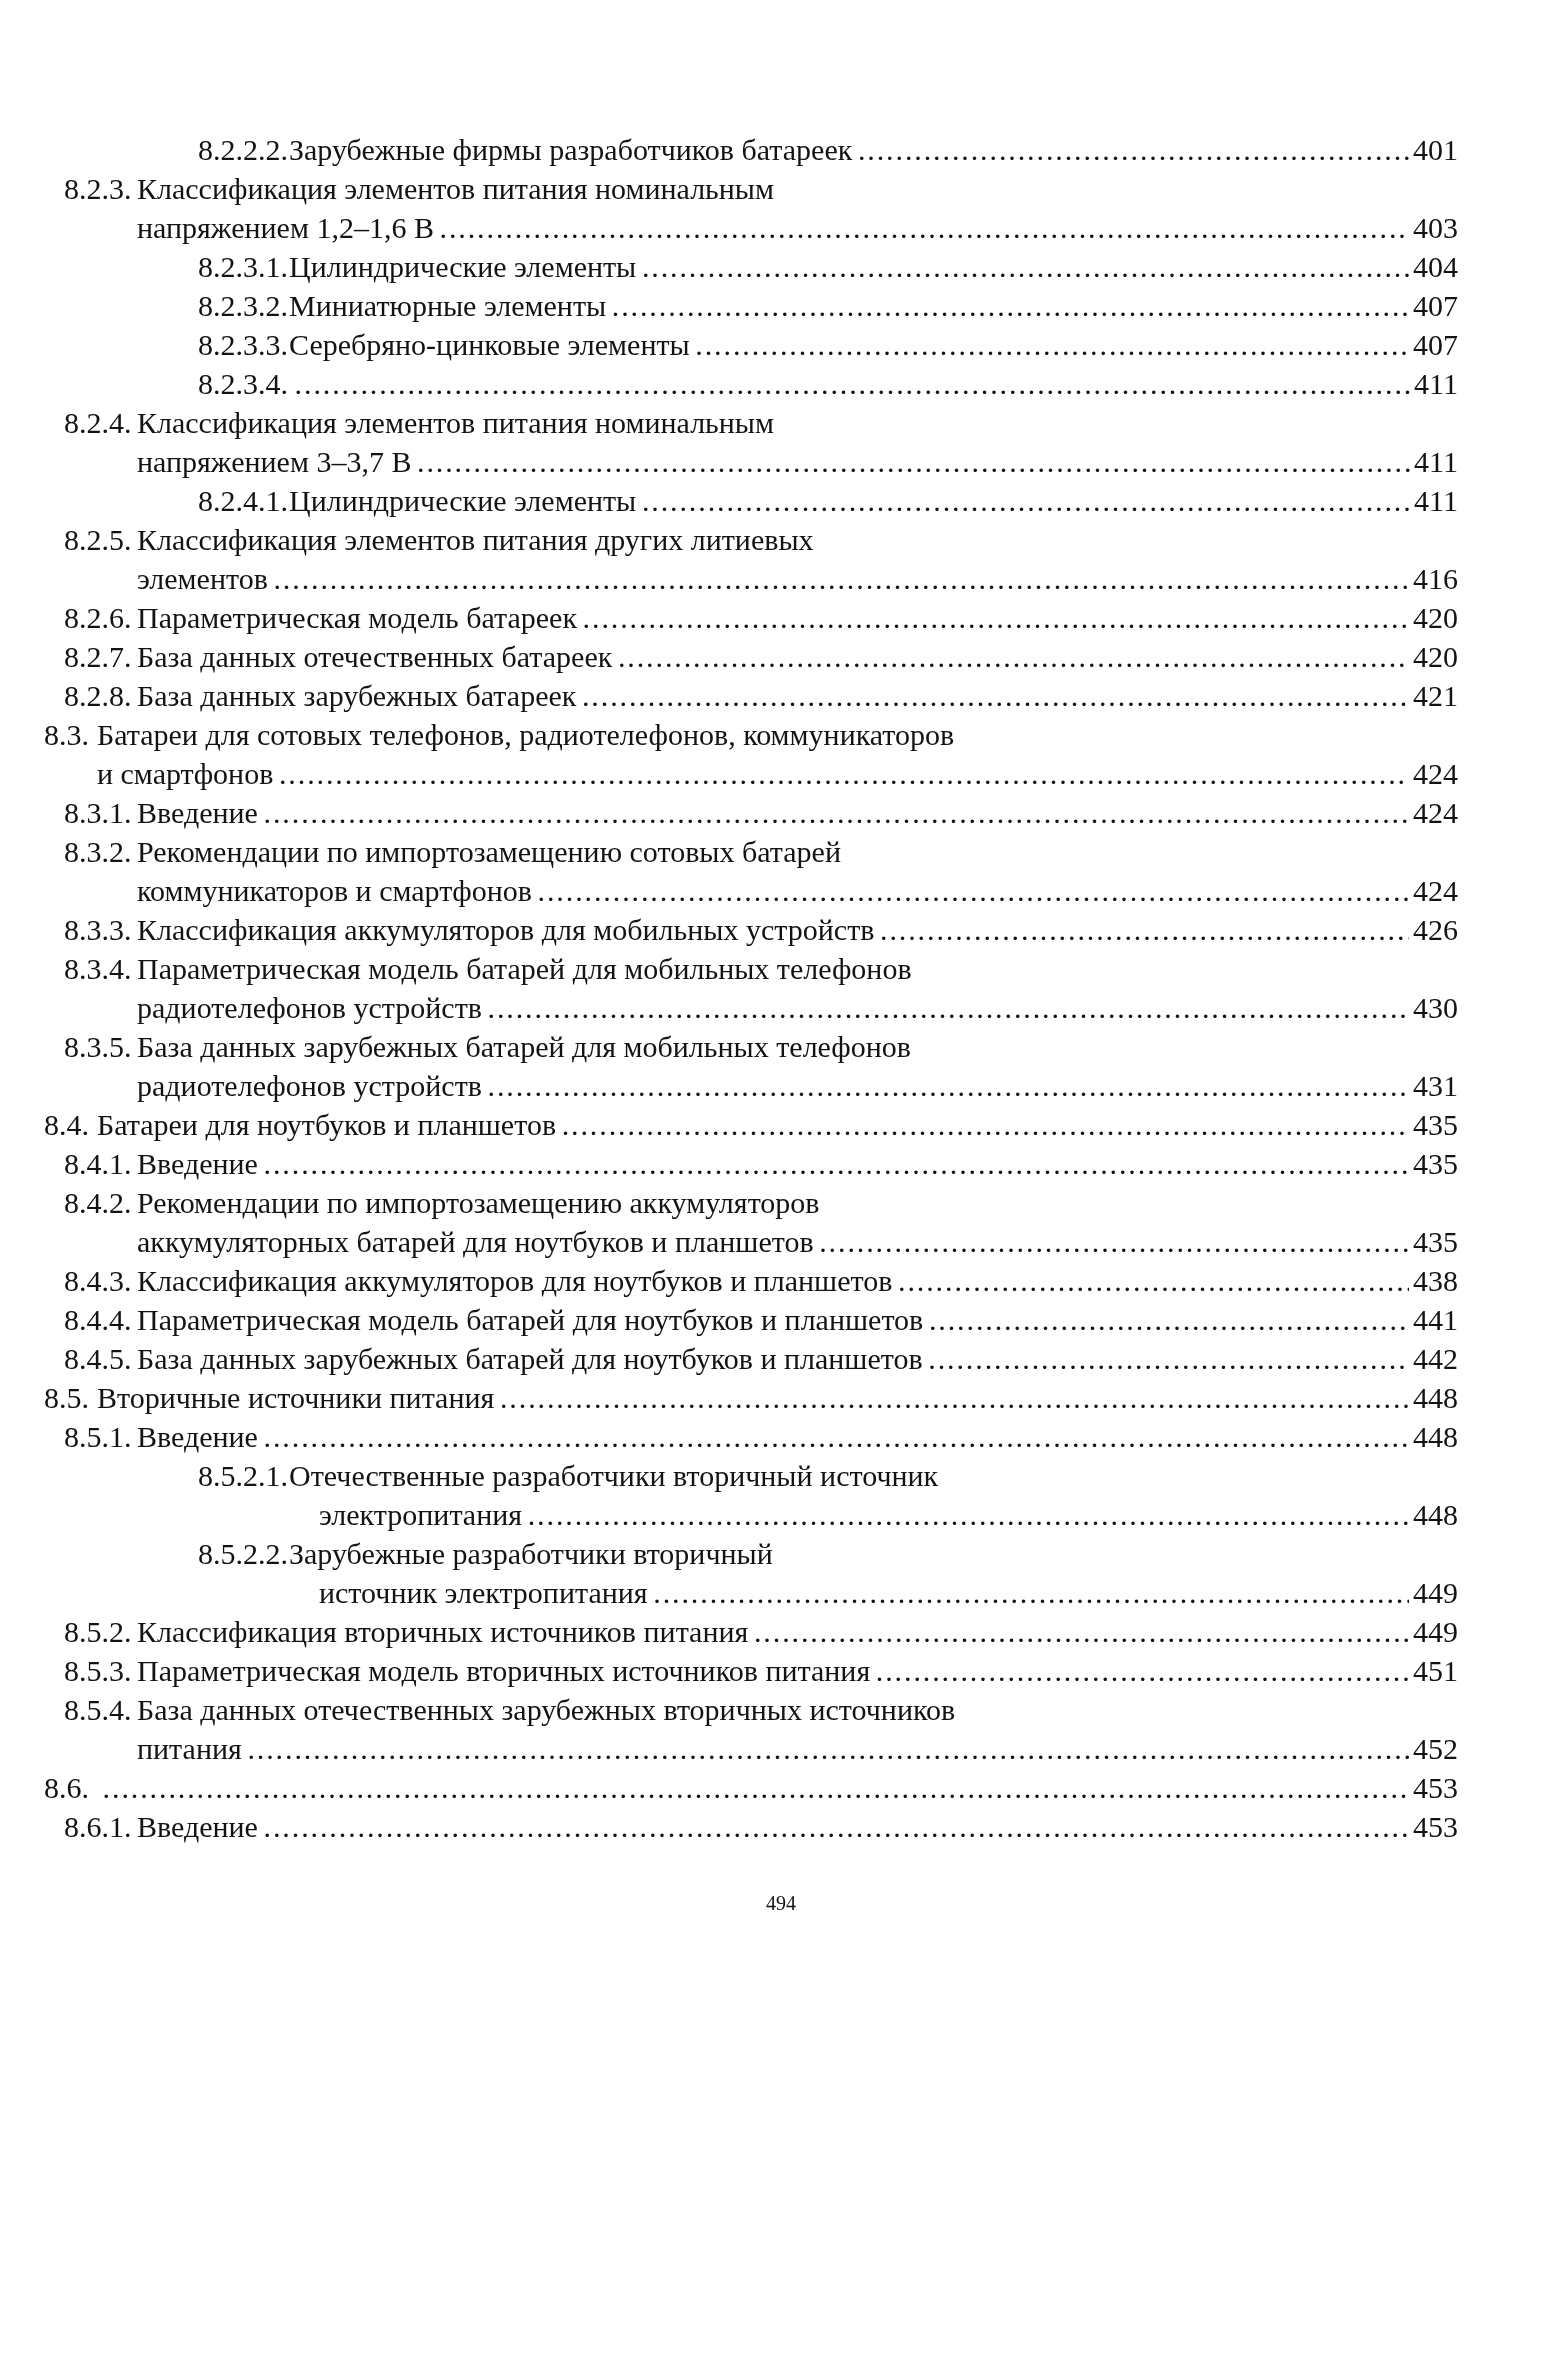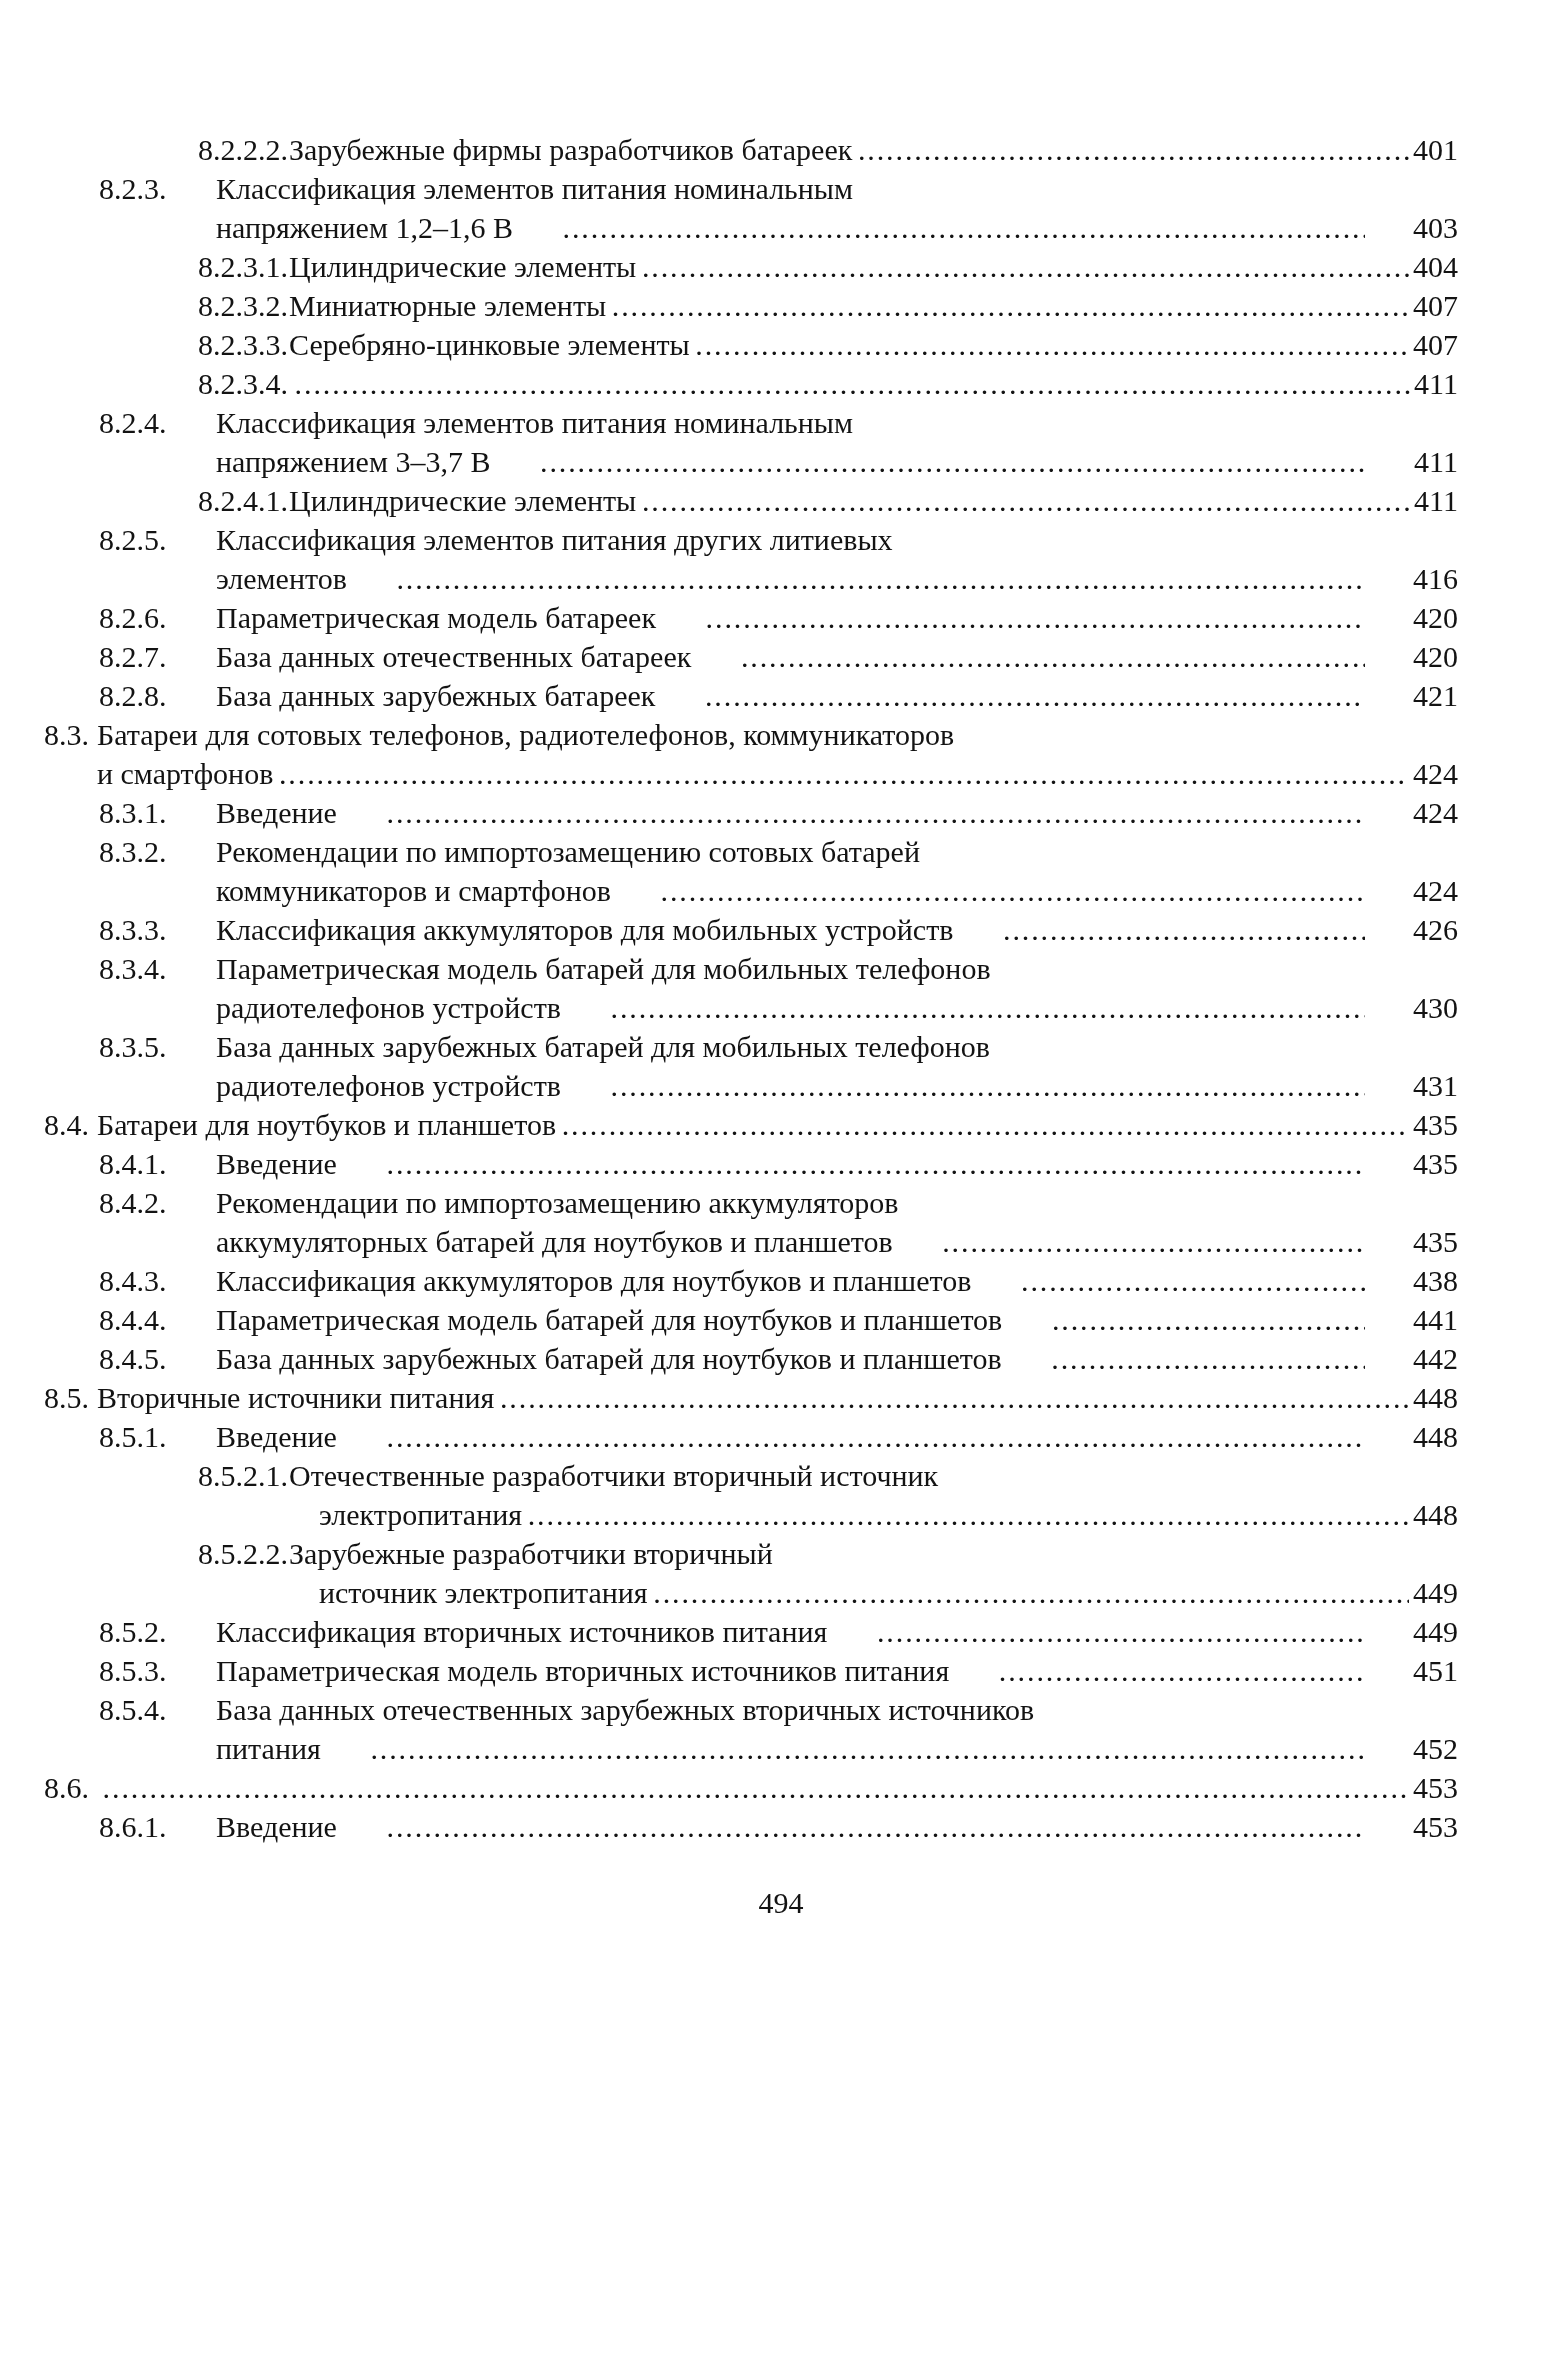--- a/index.html
+++ b/index.html
@@ -37,35 +37,35 @@
     overflow: hidden;
     white-space: nowrap;
     letter-spacing: 1.9px;
     margin: 0 3.8px 0 5.6px;
   }
   .pagenum { flex: none; }
 
   .lvl-1  { padding-left: 44px; align-items: center; }
   .lvl-1 > .num { width: 53px; }
 
-  .lvl-2  { padding-left: 99px; gap: 44px; }
+  .lvl-2  { padding-left: 64px; }
   .lvl-2 > .num { width: 73px; }
 
   .lvl-3  { padding-left: 198px; }
   .lvl-3 > .num { width: 91px; }
 
   .lvl-3c { padding-left: 198px; margin-left: 6px; }
   .lvl-3c > .num { width: 115px; }
 
   .footer {
     margin-top: 40px;
     padding-right: 110px;
     padding-left: 104px;
     text-align: center;
-    font-size: 30px;
+    font-size: 20px;
     line-height: 34px;
   }
 </style>
 </head>
 <body>
 
 <div class="page">
   <div class="toc">
       <div class="row lvl-3">
         <span class="num">8.2.2.2.</span>

